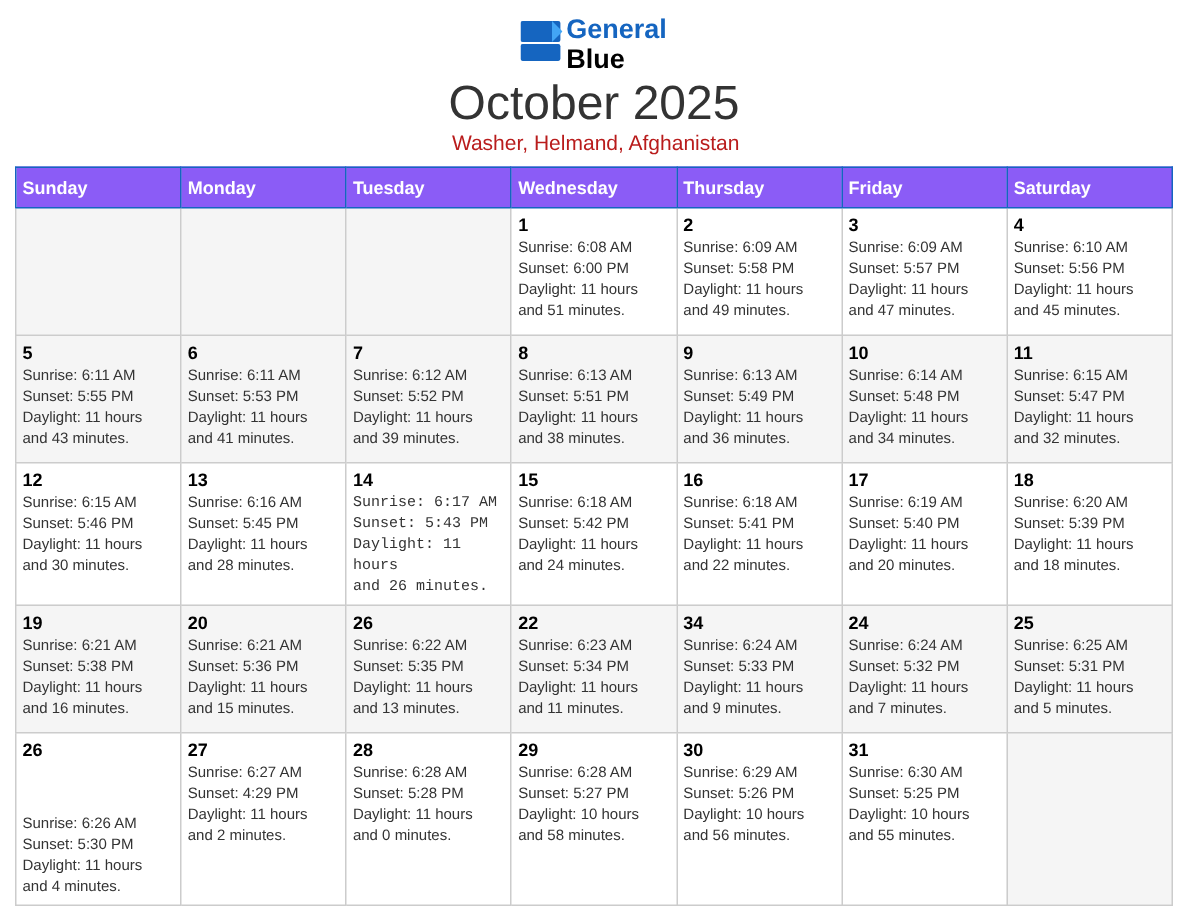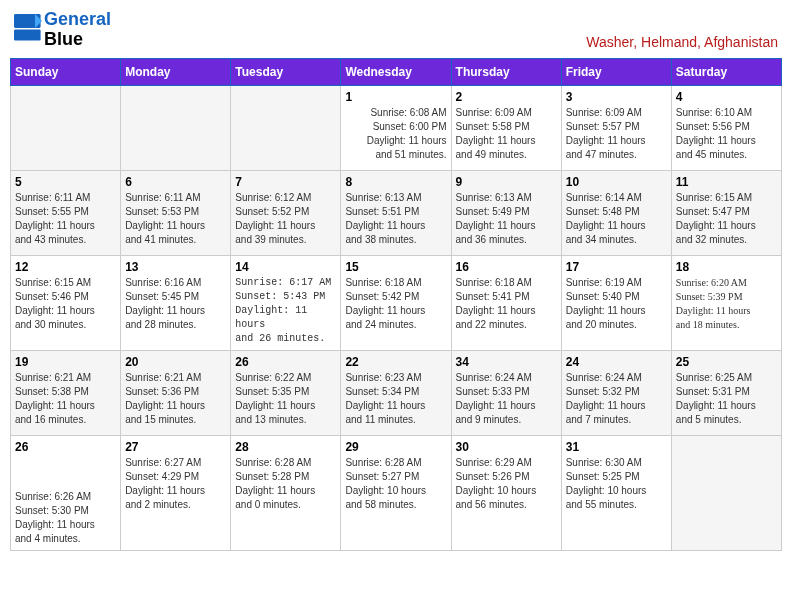--- a/index.html
+++ b/index.html
@@ -6,23 +6,24 @@
     body {
       font-family: Arial, sans-serif;
       background: #fff;
       width: 792px;
       min-height: 612px;
       padding: 10px;
     }
     .header {
       display: flex;
       justify-content: space-between;
-      align-items: flex-end;
+      align-items: center;
       margin-bottom: 8px;
       padding: 0 4px;
+      flex-direction: column;
     }
     .logo {
       display: flex;
       align-items: center;
       gap: 2px;
     }
     .logo-text {
       font-size: 18px;
       font-weight: bold;
       color: #333;
@@ -47,21 +48,21 @@
     .location {
       font-size: 14px;
       color: #b91c1c;
     }
     .calendar {
       width: 100%;
       border-collapse: collapse;
       font-size: 11px;
     }
     .calendar th {
-      background: #6d28d9;
+      background: #8b5cf6;
       color: #fff;
       padding: 6px 4px;
       text-align: left;
       font-size: 12px;
       font-weight: 600;
       border: 1px solid #1565C0;
     }
     .calendar td {
       border: 1px solid #ccc;
       vertical-align: top;
@@ -97,20 +98,21 @@
       <rect x="0" y="0" width="38" height="20" rx="2" fill="#1565C0"></rect>
       <rect x="0" y="22" width="38" height="16" rx="2" fill="#1565C0"></rect>
       <polygon points="30,0 40,10 30,20" fill="#42A5F5"></polygon>
     </svg>
     <div class="logo-text">
       <div><span>General</span></div>
       <div style="color:#000000;">Blue</div>
     </div>
   </div>
   <div class="title-block">
+    <div class="month-title">October 2025</div>
     <div class="location">Washer, Helmand, Afghanistan</div>
   </div>
 </div>
 
 <table class="calendar">
   <thead>
     <tr>
     <th>Sunday</th>
         <th>Monday</th>
         <th>Tuesday</th>
@@ -120,21 +122,21 @@
         <th>Saturday</th>
       </tr>
   </thead>
   <tbody id="calendar-body">
   <tr>
         <td class="empty"></td>
         <td class="empty"></td>
         <td class="empty"></td>
         <td>
           <span class="day-number">1</span>
-          <div class="day-info" style="white-space: pre-line; text-align: right;">Sunrise: 6:08 AM
+          <div class="day-info" style="white-space: pre-line;">Sunrise: 6:08 AM
 Sunset: 6:00 PM
 Daylight: 11 hours
 and 51 minutes.</div>
         </td>
         <td>
           <span class="day-number">2</span>
           <div class="day-info" style="white-space: pre-line;">Sunrise: 6:09 AM
 Sunset: 5:58 PM
 Daylight: 11 hours
 and 49 minutes.</div>
@@ -243,21 +245,21 @@
         </td>
         <td>
           <span class="day-number">17</span>
           <div class="day-info" style="white-space: pre-line;">Sunrise: 6:19 AM
 Sunset: 5:40 PM
 Daylight: 11 hours
 and 20 minutes.</div>
         </td>
         <td>
           <span class="day-number">18</span>
-          <div class="day-info" style="white-space: pre-line; font-family: Liberation Serif, serif;">Sunrise: 6:20 AM
+          <div class="day-info" style="white-space: pre-line;">Sunrise: 6:20 AM
 Sunset: 5:39 PM
 Daylight: 11 hours
 and 18 minutes.</div>
         </td>
       </tr>
       <tr class="row-shaded">
         <td>
           <span class="day-number">19</span>
           <div class="day-info" style="white-space: pre-line;">Sunrise: 6:21 AM
 Sunset: 5:38 PM

